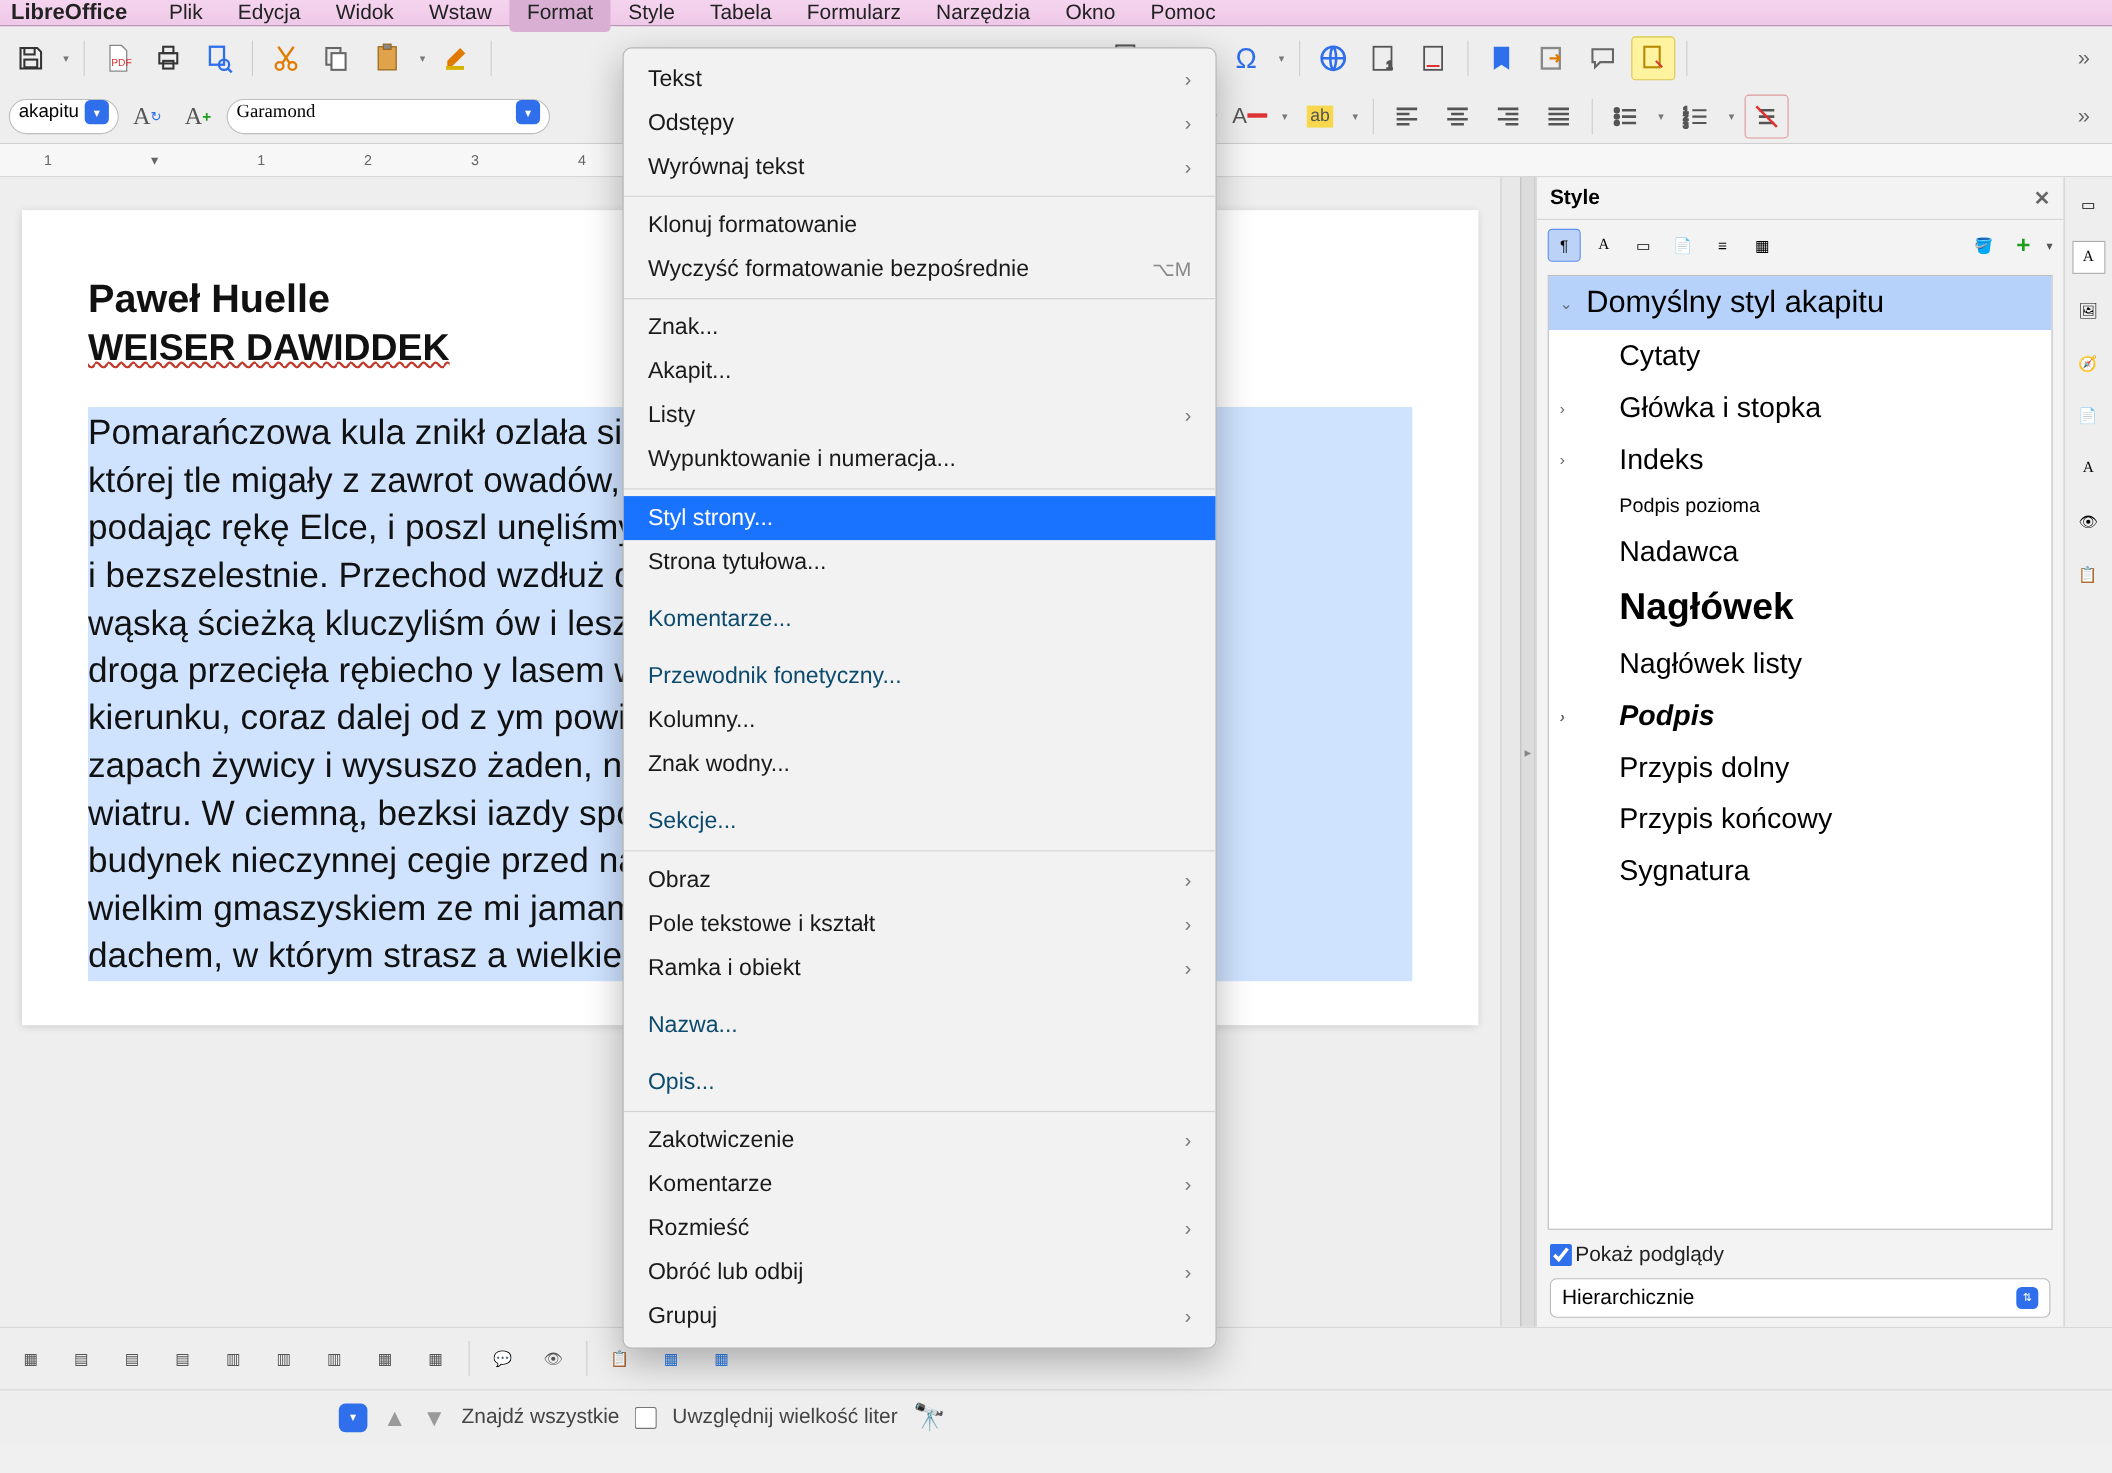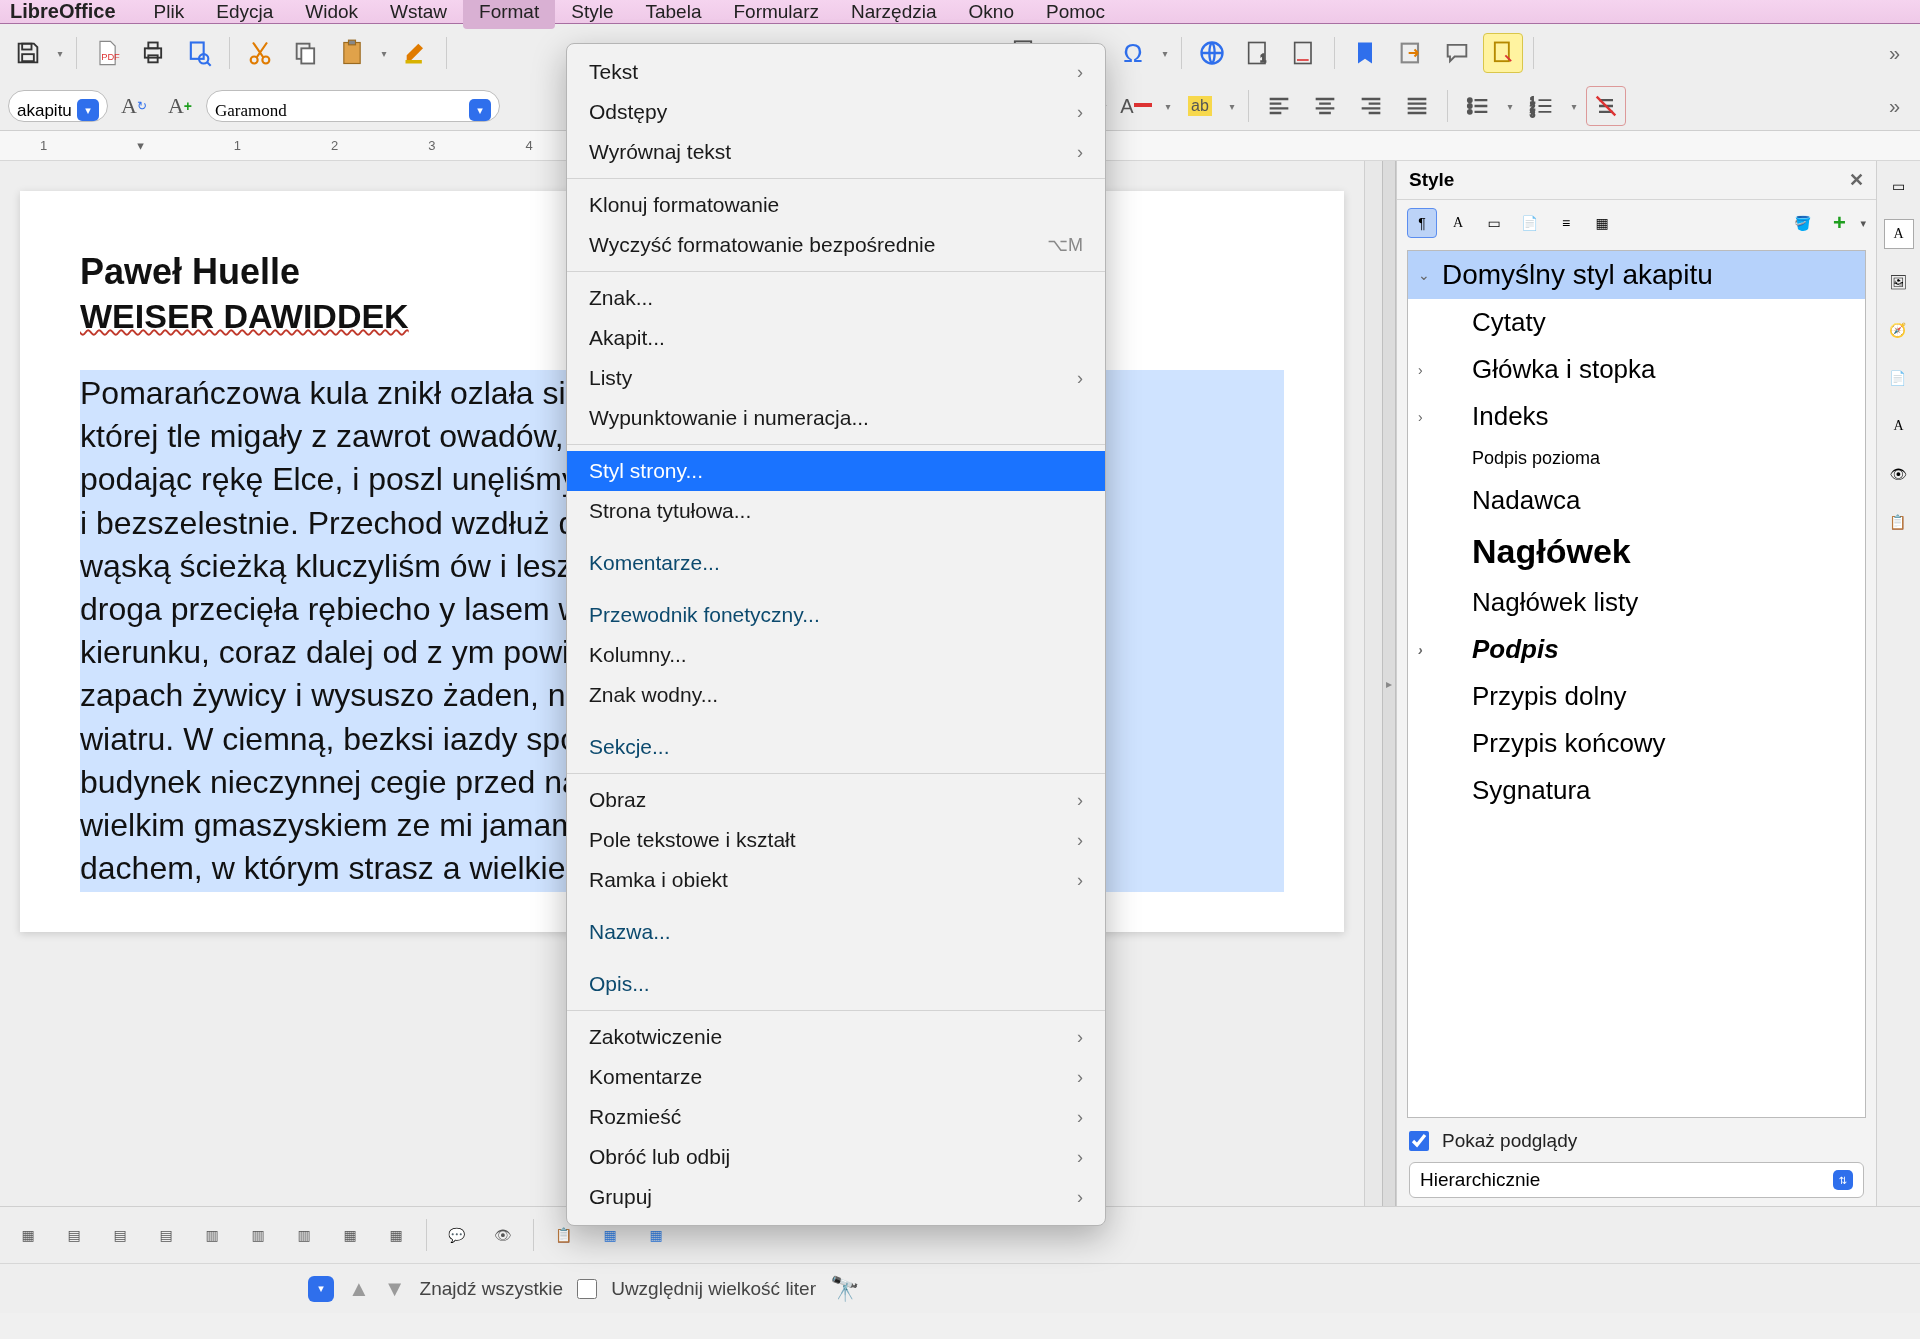--- a/index.html
+++ b/index.html
@@ -12,21 +12,21 @@
 .menubar .mitem.open { background: #d9b0d3; }
 
 
 .toolbars { background: #eeeeee; border-bottom: 1px solid #cfcfcf; }
 .tb-row { display: flex; align-items: center; height: 58px; padding: 0 8px; gap: 6px; }
 .tb-row + .tb-row { height: 48px; }
 .tb-icon { width: 40px; height: 40px; display: flex; align-items: center; justify-content: center; border-radius: 4px; color: #555; }
 .tb-icon svg { width: 28px; height: 28px; }
 .tb-sep { width: 1px; height: 32px; background: #ccc; margin: 0 4px; }
 .tb-drop { width: 12px; display:flex; align-items:center; justify-content:center; color:#777; font-size:10px; }
-.tb-combo { height: 32px; background: #fff; border: 1px solid #bdbdbd; border-radius: 16px; display: flex; align-items: flex-end; padding: 0 8px; font-size: 17px; }
+.tb-combo { height: 32px; background: #fff; border: 1px solid #bdbdbd; border-radius: 16px; display: flex; align-items: flex-start; padding: 0 8px; font-size: 17px; }
 .tb-combo .arrow { margin-left: auto; width: 22px; height: 22px; background: #2f6fec; border-radius: 5px; display:flex; align-items:center; justify-content:center; color:#fff; font-size:11px; }
 .tb-icon.annot { background:#fff3a0; border:1px solid #d9c64b; }
 .tb-dots { margin-left:auto; color:#666; font-size:20px; letter-spacing:2px; padding:0 10px; }
 
 
 .main { display: flex; height: calc(1339px - 42px - 106px - 66px - 50px); }
 .doc-col { flex: 1; display:flex; flex-direction:column; background:#eee; position:relative; }
 .ruler { height: 30px; background:#f7f7f7; border-bottom:1px solid #d7d7d7; display:flex; align-items:center; padding-left:40px; font-size:13px; color:#666; gap:90px; }
 .page { background:#fff; margin: 30px 20px; padding: 60px 60px 40px 60px; box-shadow:0 2px 8px rgba(0,0,0,.15); font-family: Garamond, "Times New Roman", serif; color:#111; }
 .page h1 { font-size: 36px; font-weight: 700; margin-bottom: 4px; }
@@ -53,21 +53,21 @@
 .side-icons .plus { color:#1e9e1e; font-size:22px; font-weight:700; }
 .style-list { flex:1; background:#fff; margin:4px 10px; border:1px solid #bbb; overflow-y:auto; }
 .style-item { padding:8px 14px 8px 40px; font-size:26px; font-family: "Times New Roman", serif; position:relative; }
 .style-item.root { background:#b6d2fb; font-size:28px; font-weight:500; padding-left:34px; }
 .style-item .exp { position:absolute; left:10px; top:50%; transform:translateY(-50%); font-size:14px; color:#666; }
 .style-item.child { padding-left:64px; }
 .style-item.small { font-size:18px; }
 .style-item.big { font-size:34px; font-weight:600; }
 .style-item.italic { font-style:italic; font-weight:600; }
 .side-bottom { padding:8px 12px; display:flex; flex-direction:column; gap:10px; }
-.side-bottom label { display:flex; align-items:center; gap:13px; font-size:19px; color:#222; }
+.side-bottom label { display:flex; align-items:center; gap:3px; font-size:19px; color:#222; }
 .side-bottom input[type=checkbox] { width:20px; height:20px; accent-color:#2f6fec; }
 .side-select { background:#fff; border:1px solid #bbb; border-radius:6px; padding:6px 10px; display:flex; align-items:center; font-size:19px; }
 .side-select .arrow { margin-left:auto; width:20px; height:20px; background:#2f6fec; border-radius:5px; display:flex; align-items:center; justify-content:center; color:#fff; font-size:10px; }
 
 
 .vstrip { width:44px; background:#eee; border-left:1px solid #d0d0d0; display:flex; flex-direction:column; align-items:center; padding-top:10px; gap:18px; }
 .vstrip .v { width:30px; height:30px; display:flex; align-items:center; justify-content:center; }
 
 
 .bottom-tb { background:#eee; border-top:1px solid #cfcfcf; }

